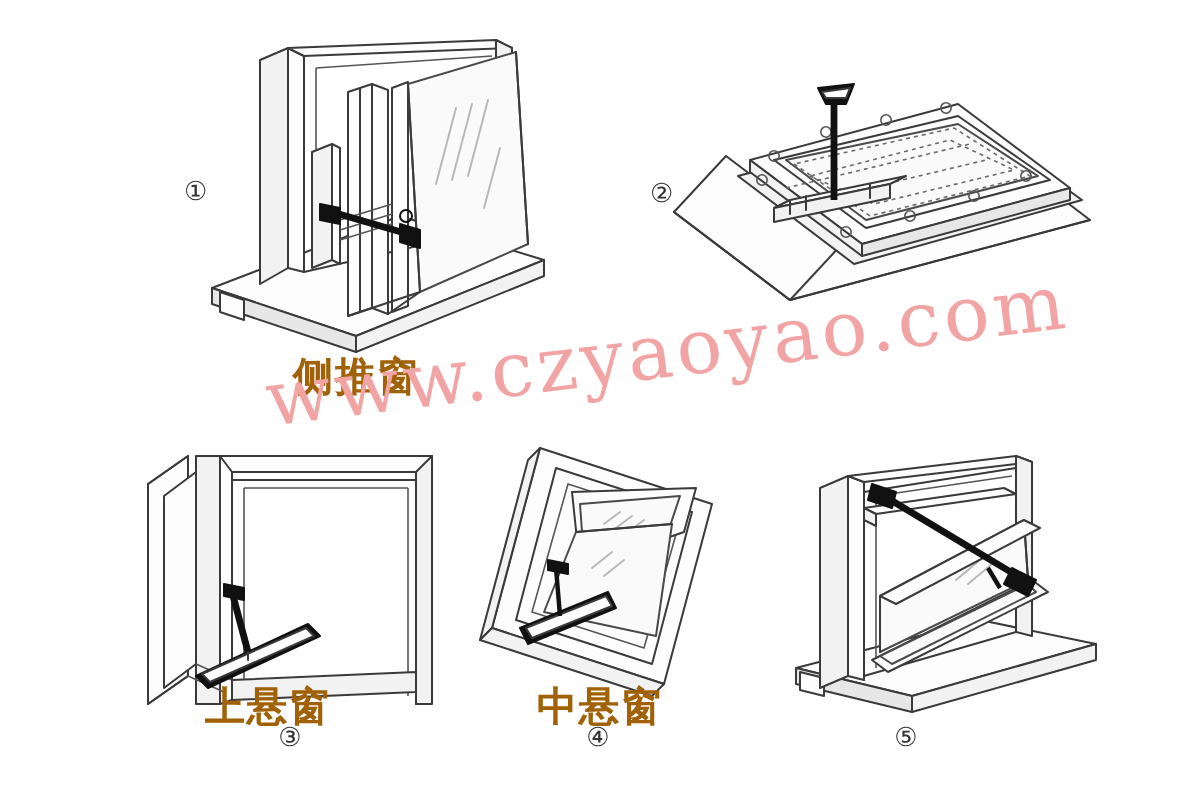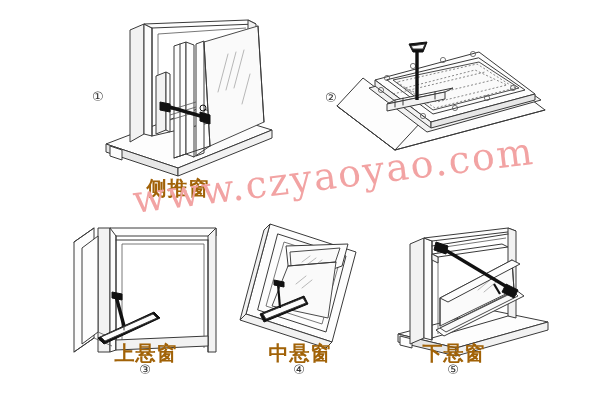--- a/index.html
+++ b/index.html
@@ -186,21 +186,21 @@
 
       <polygon class="rod" points="26,112 82,86 88,92 32,118"></polygon>
       <polygon class="face-light" points="29,111 81,88 85,92 33,115"></polygon>
 
       <path class="rodline" d="M52,100 L44,70"></path>
       <polygon class="rod" points="40,66 50,68 50,74 40,72"></polygon>
 
       <path class="ln" d="M52,100 L52,104"></path>
     </svg>
   </div>
-  <div class="caption" style="left:108px; top:340px; width:76px;">上悬窗</div>
+  <div class="caption" style="left:96px; top:340px; width:76px;">上悬窗</div>
   <div class="numlabel" style="left:134px; top:362px; width:22px;">③</div>
 
   <div class="fig" style="left:236px; top:222px;">
     <svg width="135" height="135" viewBox="0 0 135 135">
 
       <polygon class="face-light" points="34,2 120,30 96,120 10,92"></polygon>
       <polygon class="face-mid" points="34,2 28,8 4,98 10,92"></polygon>
       <polygon class="face-mid" points="10,92 4,98 90,126 96,120"></polygon>
 
       <polygon class="ln" points="42,12 110,34 90,110 22,88" fill="#fdfdfd"></polygon>
@@ -254,18 +254,17 @@
       <polygon class="face-light" points="36,28 106,18 112,21 42,31"></polygon>
       <polygon class="face-mid" points="36,28 36,34 42,37 42,31"></polygon>
 
       <path class="rodline" d="M46,22 L116,64"></path>
       <polygon class="rod" points="40,16 52,20 50,28 38,24"></polygon>
       <polygon class="rod" points="110,58 122,64 118,72 106,66"></polygon>
 
       <path class="rodthin" d="M98,58 L104,68"></path>
     </svg>
   </div>
-  <div class="caption" style="left:416px; top:340px; width:76px;">下悬窗</div>
   <div class="numlabel" style="left:442px; top:362px; width:22px;">⑤</div>
 
   <div id="watermark">www.czyaoyao.com</div>
 
 </div>
 
 </body></html>

